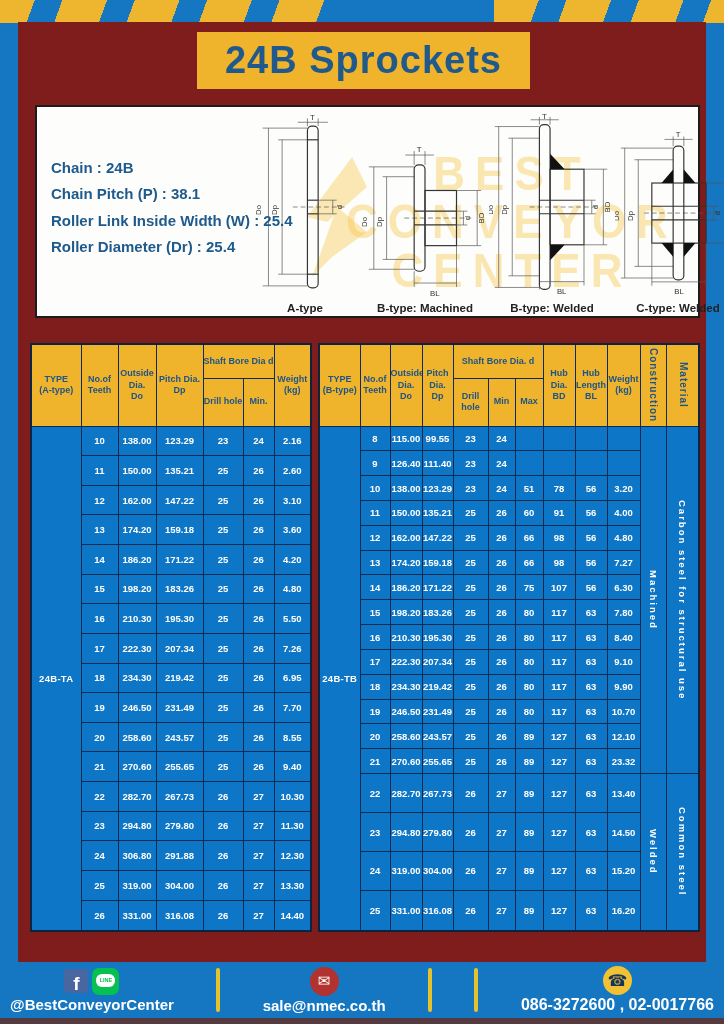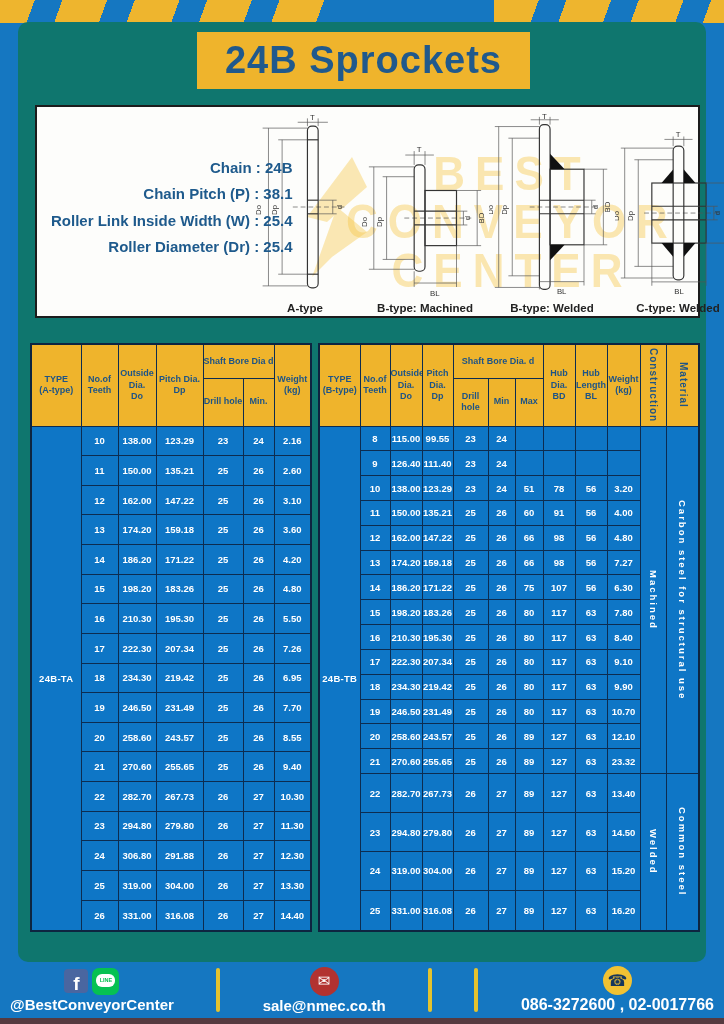--- a/index.html
+++ b/index.html
@@ -4,29 +4,29 @@
 <style>
   html,body{margin:0;padding:0;background:#ddd;}
   .page{position:relative;width:724px;height:1024px;background:#1577c1;overflow:hidden;
         font-family:"Liberation Sans",sans-serif;}
   
   .stripe{position:absolute;top:0;height:23px;
           background:repeating-linear-gradient(110deg,#eeb52e 0 42px,transparent 42px 68px);}
   .stripe.left{left:-10px;width:350px;}
   .stripe.right{right:-10px;width:240px;}
   
-  .content{position:absolute;left:18px;top:22px;width:688px;height:940px;background:#0f766e;border-radius:10px;}
+  .content{position:absolute;left:18px;top:22px;width:688px;height:940px;background:#7f1d1d;}
   .title-box{position:absolute;left:179px;top:10px;width:333px;height:57px;background:#efb42c;
              display:flex;align-items:center;justify-content:center;}
   .title-box span{font-size:38px;font-weight:bold;color:#20598c;letter-spacing:1px;}
   
   .draw-box{position:absolute;left:17px;top:83px;width:665px;height:213px;background:#fdfdfb;
             border:2.5px solid #1c1c1c;box-sizing:border-box;}
   .specs{position:absolute;left:14px;top:48px;z-index:3;}
-  .specs div{font-size:15px;font-weight:bold;color:#1e5a8c;line-height:1.75;white-space:nowrap;text-align:right;}
+  .specs div{font-size:15px;font-weight:bold;color:#1e5a8c;line-height:1.75;white-space:nowrap;}
   .watermark{position:absolute;left:295px;top:48px;width:360px;z-index:1;text-align:center;
              color:#f6c84a;opacity:.42;font-weight:bold;line-height:1.02;letter-spacing:10px;
              font-size:44px;transform:scaleY(1.08);pointer-events:none;}
   .wm-logo{position:absolute;left:260px;top:40px;z-index:1;opacity:.4;}
   .figs{position:absolute;left:212px;top:4px;right:6px;bottom:2px;z-index:2;
         display:flex;justify-content:space-between;align-items:flex-end;}
   .fig{display:flex;flex-direction:column;align-items:center;}
   .fig .cap{font-size:11.5px;color:#222;font-weight:bold;margin-top:1px;}
   svg .thin{stroke:#555;stroke-width:.7;fill:none;}
   svg .main{stroke:#333;stroke-width:1.2;fill:none;}

